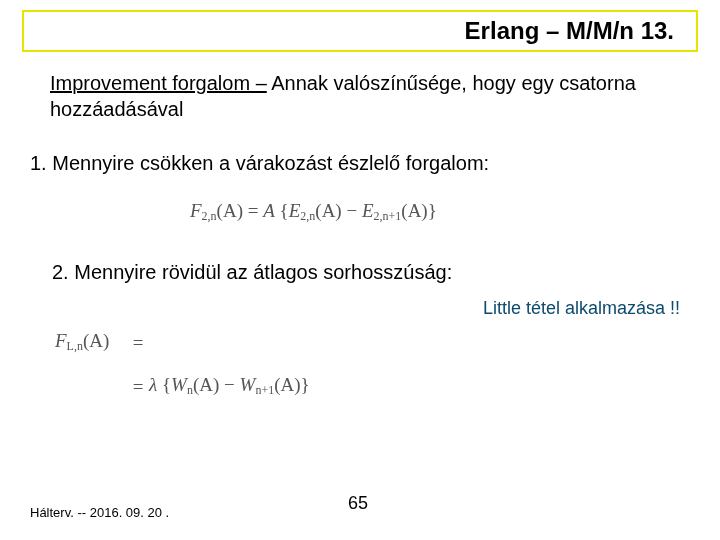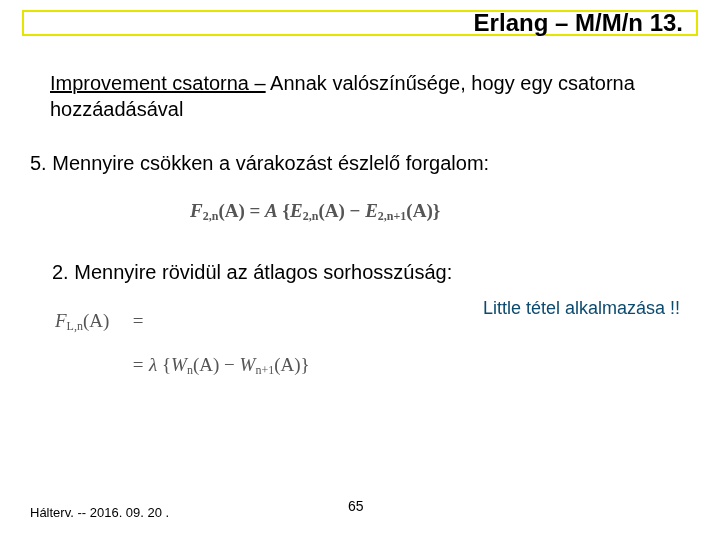--- a/index.html
+++ b/index.html
@@ -9,27 +9,27 @@
     height: 540px;
     font-family: Arial, Helvetica, sans-serif;
     background: #fff;
     position: relative;
   }
   .title-box {
     position: absolute;
     left: 22px;
     top: 10px;
     width: 676px;
-    height: 26px;
+    height: 42px;
     border: 2px solid #e5e500;
     box-sizing: border-box;
     display: flex;
     align-items: center;
     justify-content: flex-end;
-    padding-right: 13px;
+    padding-right: 22px;
     font-size: 24px;
     font-weight: bold;
     color: #000;
   }
   .intro {
     position: absolute;
     left: 50px;
     top: 70px;
     width: 620px;
     font-size: 20px;
@@ -47,21 +47,20 @@
     color: #000;
   }
   .formula1 {
     position: absolute;
     left: 190px;
     top: 200px;
     font-family: "Times New Roman", serif;
     font-size: 19px;
     color: #555;
     font-style: italic;
-    font-weight: bold;
   }
   .formula1 .sub {
     font-size: 12px;
     vertical-align: -3px;
     font-style: normal;
   }
   .formula1 .rm {
     font-style: normal;
   }
   .item2 {
@@ -89,49 +88,49 @@
     font-style: italic;
   }
   .formula2 .sub {
     font-size: 12px;
     vertical-align: -3px;
     font-style: normal;
   }
   .formula2 .rm {
     font-style: normal;
   }
-  .formula2 .row { height: 44px; display:flex; align-items:flex-start;}
+  .formula2 .row { height: 44px; display:flex; align-items:flex-end;}
   .formula2 .eqcol { display:inline-block; width:22px; text-align:center; font-style:normal; }
   .footer {
     position: absolute;
     left: 30px;
     bottom: 20px;
     font-size: 13px;
     color: #000;
     text-align: center;
   }
   .pagenum {
     position: absolute;
     left: 348px;
     bottom: 26px;
-    font-size: 14px;
+    font-size: 18px;
   }
 </style>
 </head>
 <body>
 
 <div class="title-box">
   <span>Erlang – M/M/n  13.</span>
 </div>
 
 <div class="intro">
-  <span class="uline">Improvement csatorna –</span><span> Annak valószínűsége, hogy egy csatorna hozzáadásával</span>
+  <span class="uline">Improvement forgalom –</span><span> Annak valószínűsége, hogy egy csatorna hozzáadásával</span>
 </div>
 
-<div class="item1">5. Mennyire csökken a várakozást észlelő forgalom:</div>
+<div class="item1">1. Mennyire csökken a várakozást észlelő forgalom:</div>
 
 <div class="formula1">
   <span>F</span><span class="sub">2,n</span><span class="rm">(A)</span><span class="rm"> = </span><span>A</span><span class="rm"> {</span><span>E</span><span class="sub">2,n</span><span class="rm">(A)</span><span class="rm"> − </span><span>E</span><span class="sub">2,n+1</span><span class="rm">(A)</span><span class="rm">}</span>
 </div>
 
 <div class="item2">2. Mennyire rövidül az átlagos sorhosszúság:</div>
 
 <div class="note">Little tétel alkalmazása !!</div>
 
 <div class="formula2">

